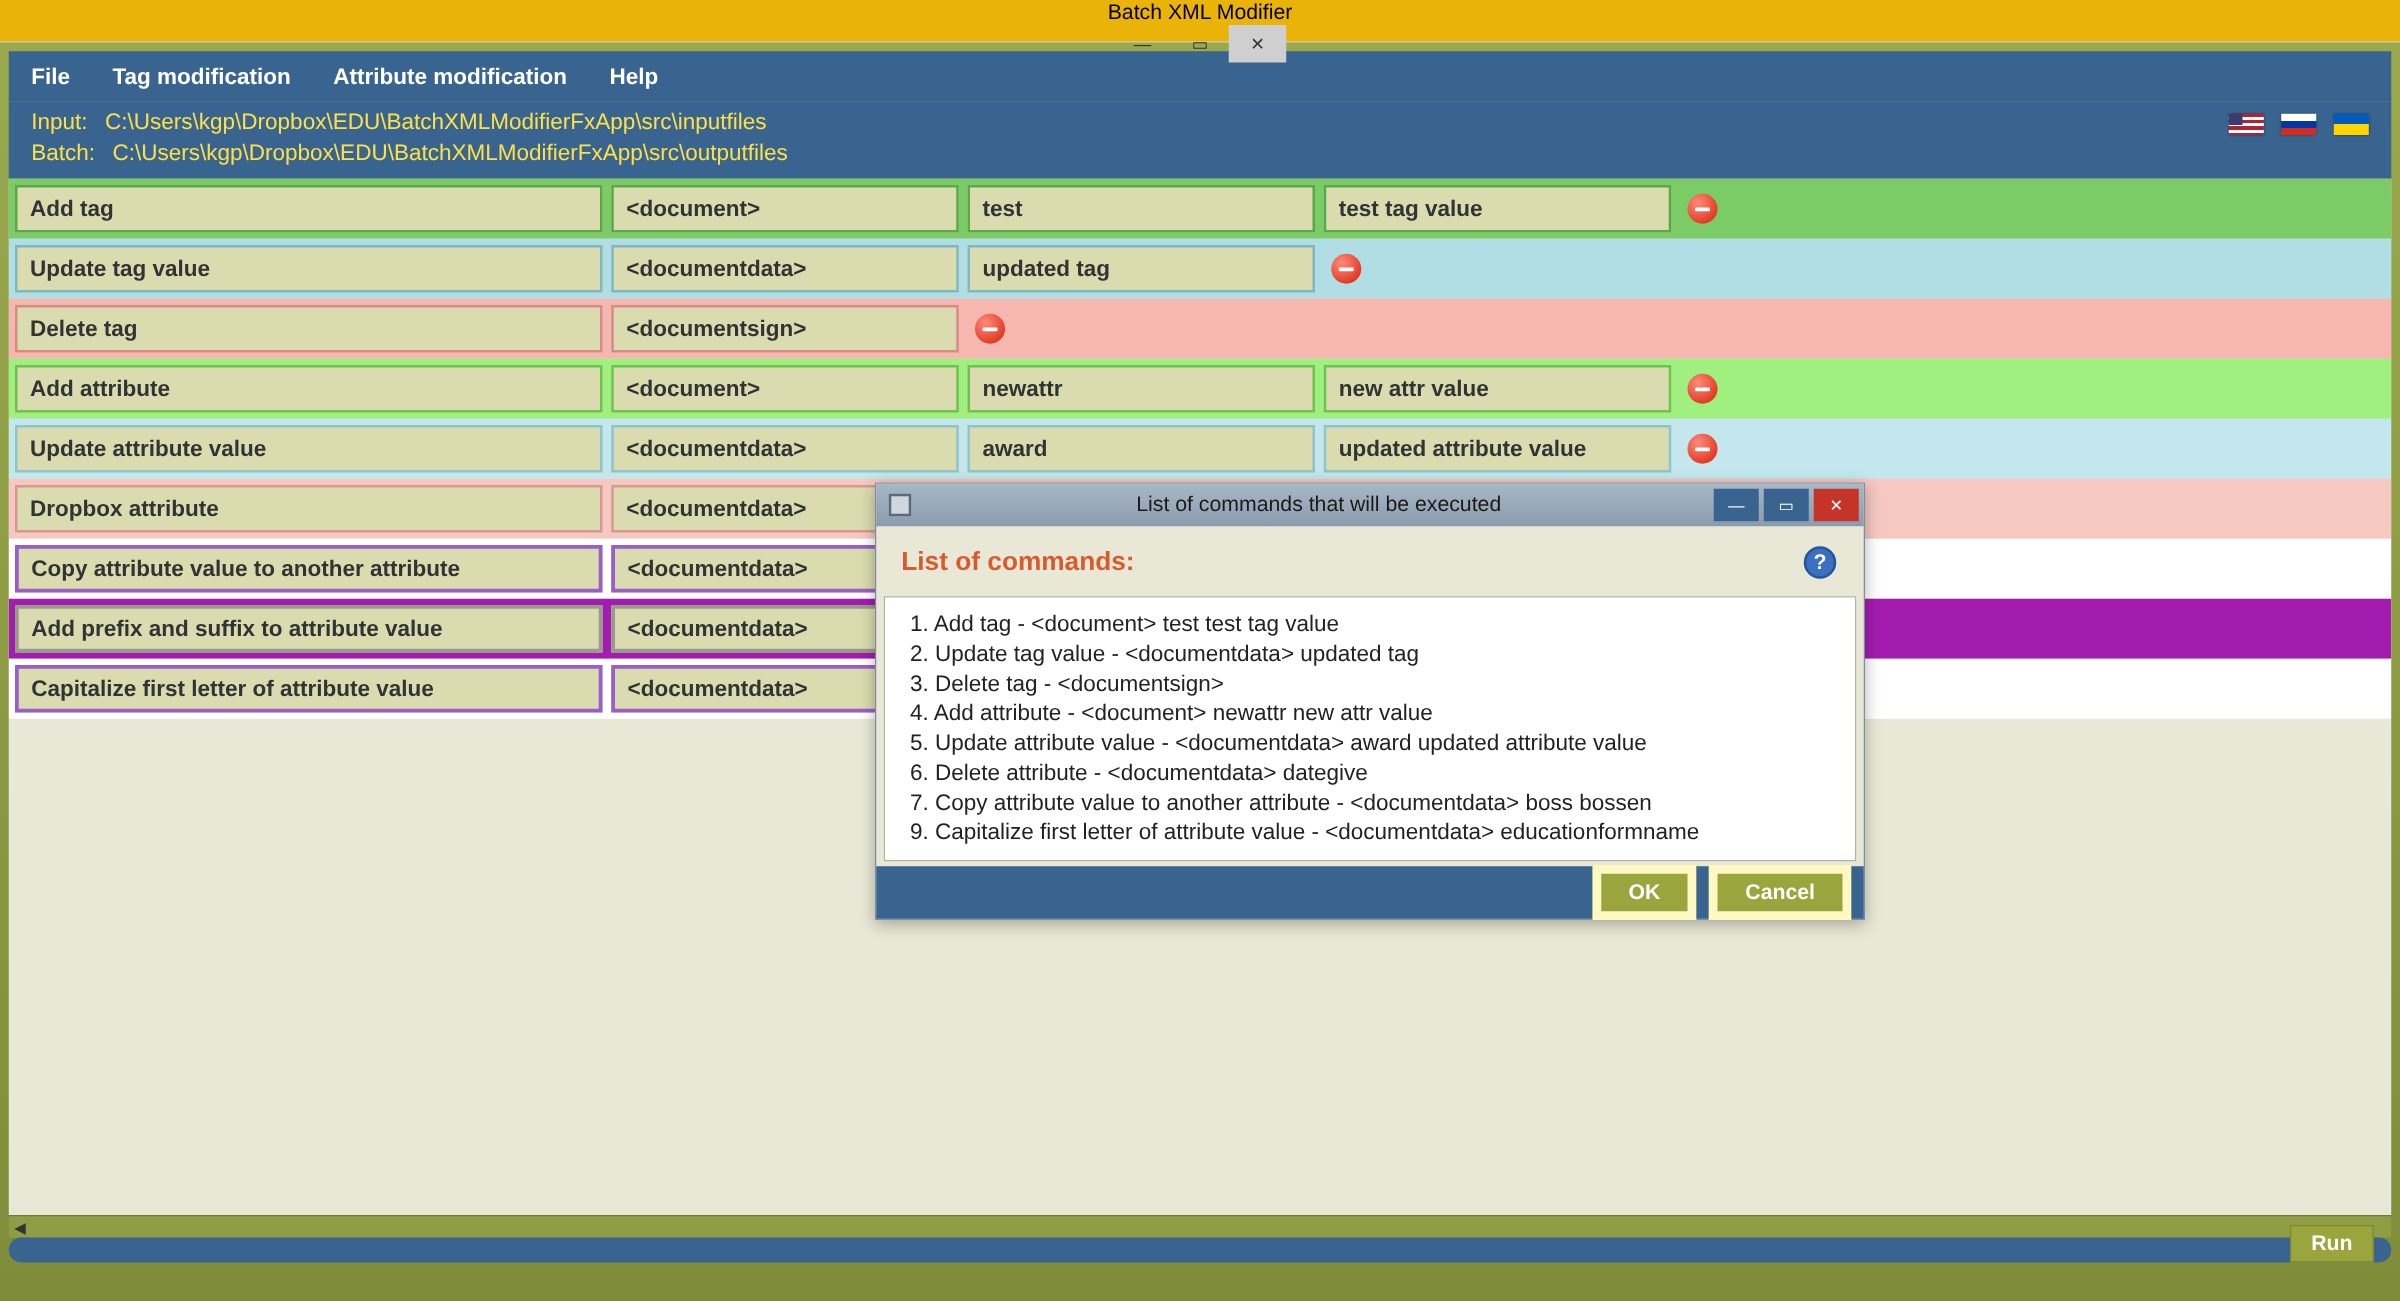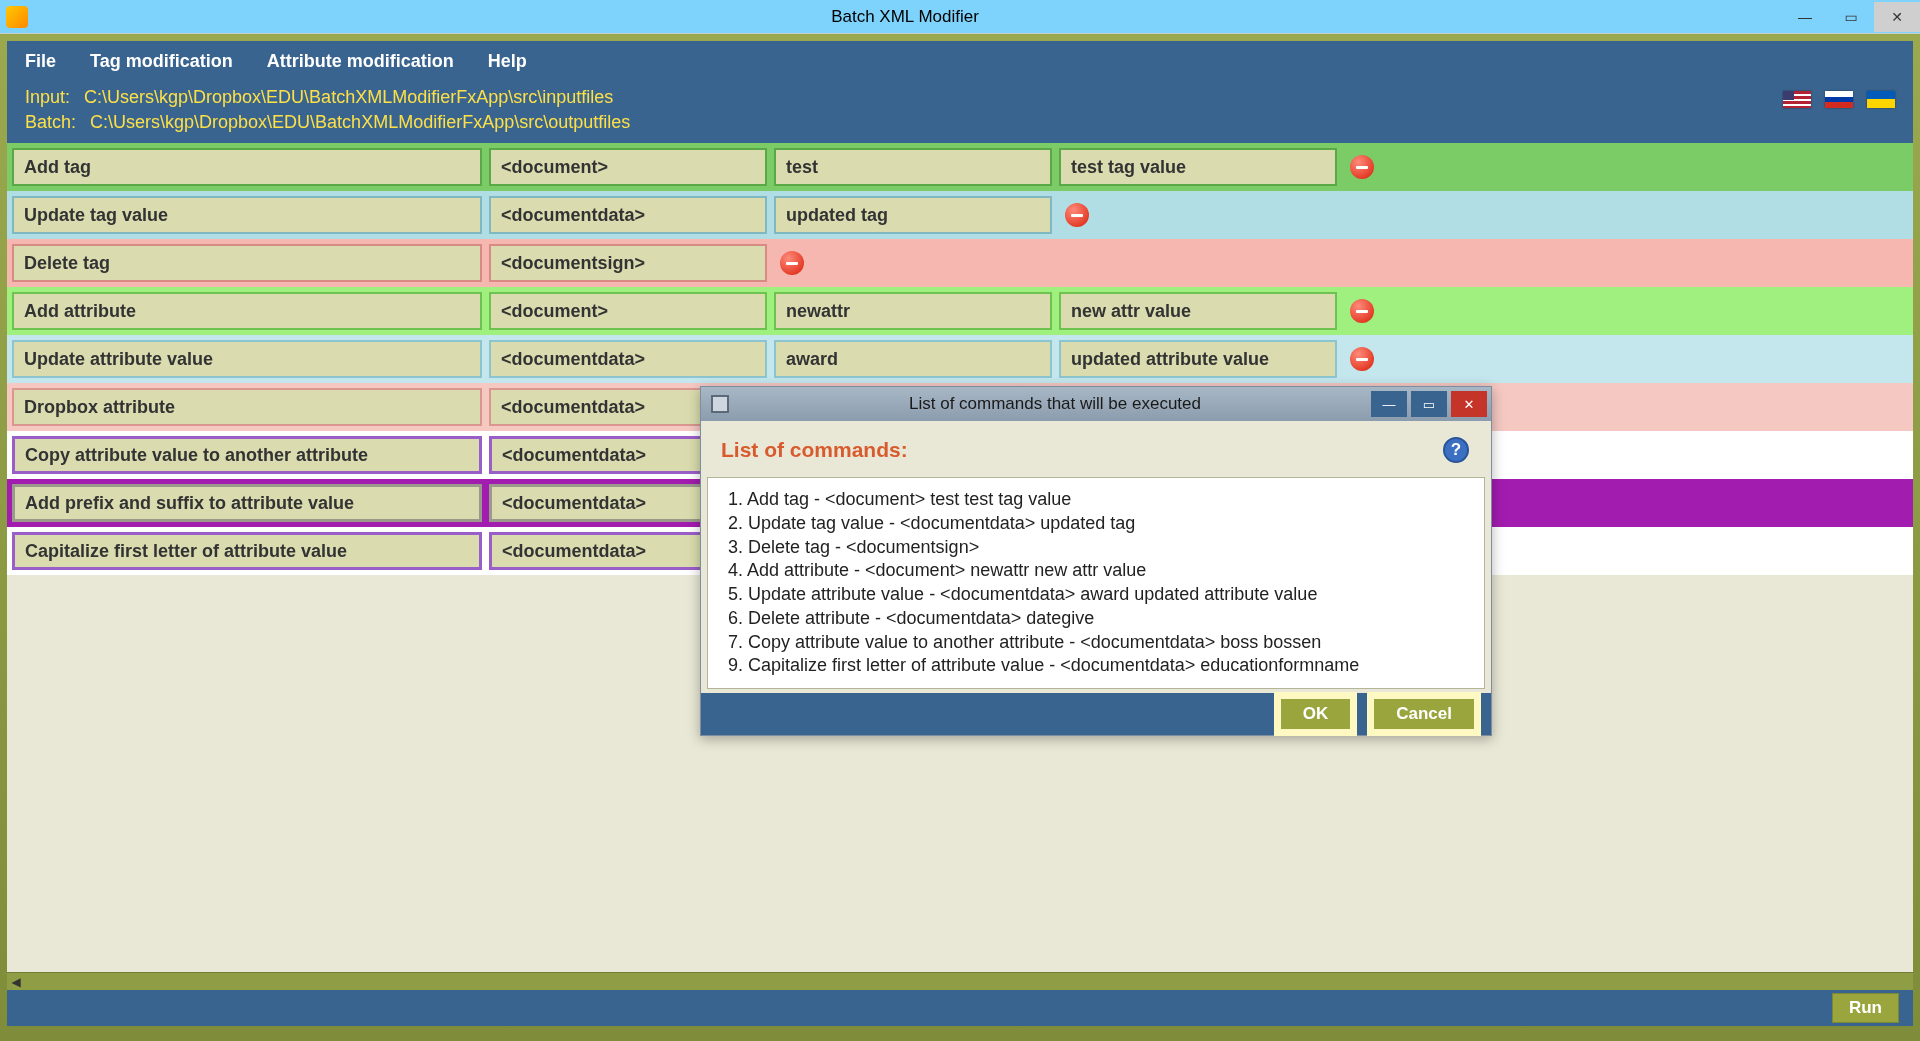--- a/index.html
+++ b/index.html
@@ -1,19 +1,19 @@
 <!DOCTYPE html>
 <html><head>
 <meta charset="utf-8">
 <style>
 * { box-sizing: border-box; margin: 0; padding: 0; }
 body { font-family: "Segoe UI", Arial, sans-serif; font-size: 16px; background: #f0f0f0; overflow: hidden; width: 1920px; height: 1041px; }
 
 
-.titlebar { height: 34px; background: #7dd3fc; display: flex; align-items: center; border-bottom: 1px solid #ccc; }
+.titlebar { height: 34px; background: #eab308; display: flex; align-items: center; border-bottom: 1px solid #ccc; flex-direction: column; }
 .titlebar .icon { width: 22px; height: 22px; margin-left: 6px; background: linear-gradient(135deg,#ffc800,#ff8800); border-radius: 4px; }
 .titlebar .title { flex: 1; text-align: center; font-size: 17px; color: #000; }
 .titlebar .win-controls { display: flex; }
 .titlebar .win-btn { width: 46px; height: 30px; display: flex; align-items: center; justify-content: center; font-size: 14px; color: #333; cursor: default; }
 .titlebar .win-btn.close { background: #cfcfcf; }
 
 
 .frame { background: linear-gradient(#9aa84e,#7f8d3a); padding: 7px; height: calc(1041px - 34px); }
 
 
@@ -58,21 +58,21 @@
 .row-purple { background: #fff; }
 .row-purple .cell { border: 3px solid #9a5ec8; }
 .row-gray { background: #a21caf; }
 .row-gray .cell { border: 3px solid #9a9a8c; }
 
 
 .hscroll { height: 18px; background: #8f9d45; border-top: 1px solid #6e7c33; display:flex; align-items:center; }
 .hscroll .arrow { width:18px; height:18px; display:flex; align-items:center; justify-content:center; color:#333; font-size:12px; }
 
 
-.bottombar { background: #39648f; height: 36px; display:flex; justify-content:flex-end; align-items:center; padding: 0 14px; }
+.bottombar { background: #39648f; height: 20px; display:flex; justify-content:flex-end; align-items:flex-end; padding: 0 14px; border-radius: 15px; }
 .run-btn { background: #9aa63d; color:#fff; font-weight:700; font-size:17px; padding: 4px 16px; border: 1px solid #7a8830; cursor:default; }
 
 
 .dialog { position: absolute; left: 700px; top: 386px; width: 792px; background: #e9e8d6; border: 1px solid #7e8ea0; box-shadow: 0 3px 12px rgba(0,0,0,.3); z-index: 50; }
 .dlg-title { height: 34px; background: linear-gradient(#a8b7c5,#8b9cae); display:flex; align-items:center; }
 .dlg-title .dlg-icon { width:18px; height:18px; margin: 0 10px; background: #cfd6de; border: 2px solid #5a6a7a; }
 .dlg-title .dlg-text { flex:1; text-align:center; font-size:17px; color:#1a1a1a; }
 .dlg-title .dlg-win { display:flex; }
 .dlg-title .dlg-btn { width:36px; height:26px; margin-right: 4px; display:flex; align-items:center; justify-content:center; background:#39648f; color:#fff; font-size:13px; }
 .dlg-title .dlg-btn.dclose { background:#c43429; }

